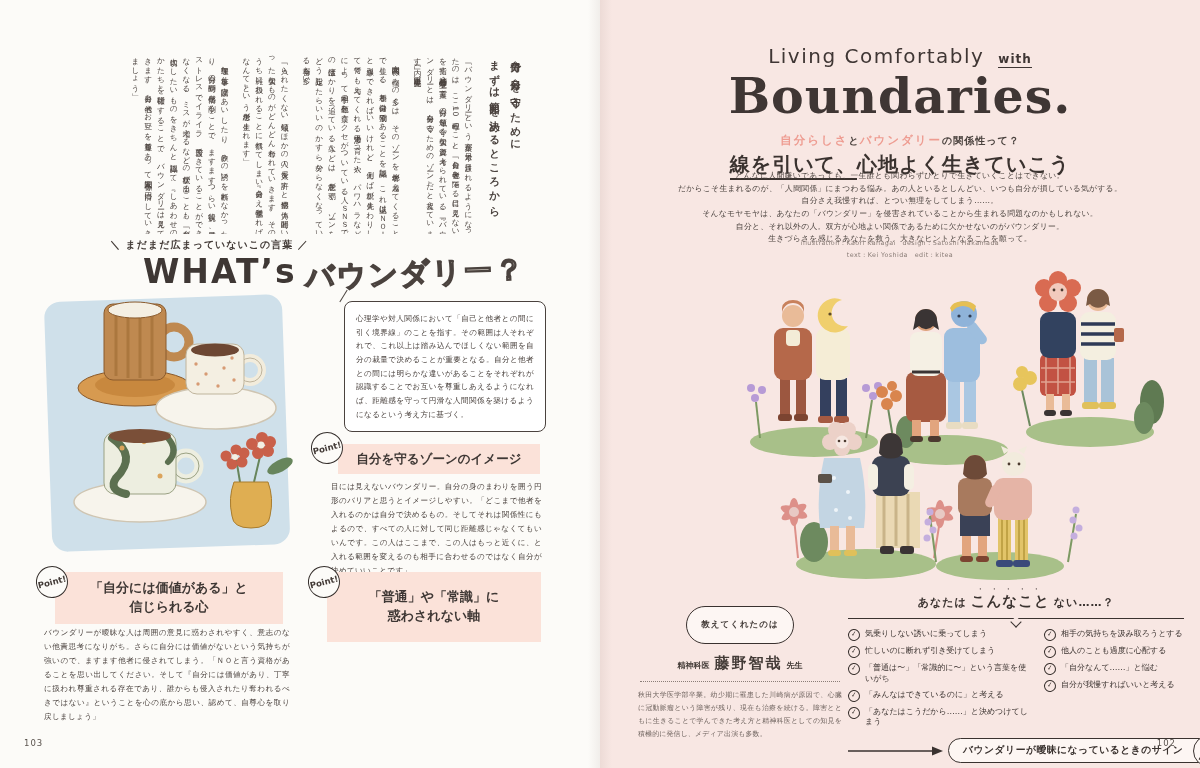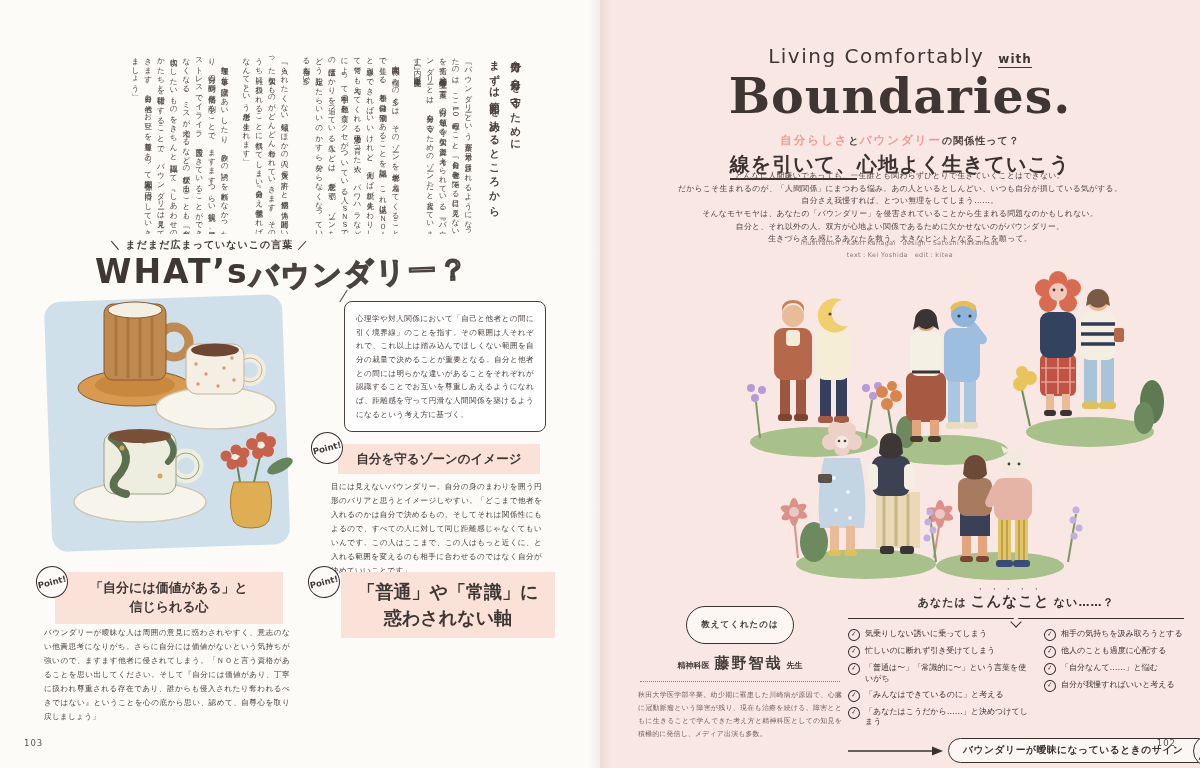--- a/index.html
+++ b/index.html
@@ -14,21 +14,21 @@
   
   .v-article{position:absolute;left:42px;top:52px;width:498px;height:182px;
              writing-mode:vertical-rl;text-orientation:mixed;overflow:hidden;color:#4a423e;}
   .v-article h3{margin:0 14px 0 10px;font-size:10.5px;font-weight:700;letter-spacing:2px;}
   .v-article h3 span{display:block;line-height:2.0;}
   .v-article p{margin:0 0 0 9px;font-size:7.6px;line-height:1.68;letter-spacing:.4px;text-align:justify;}
 
   .ribbon{position:absolute;left:110px;top:238px;width:380px;
           font-size:10px;font-weight:700;letter-spacing:1px;color:#433b37;}
   .whats-title{position:absolute;left:95px;top:252px;width:430px;display:flex;align-items:baseline;
-               justify-content:flex-start;gap:0;white-space:nowrap;}
+               justify-content:flex-end;gap:8px;white-space:nowrap;}
   .whats-en{font-size:33px;font-weight:800;letter-spacing:2px;color:#3e3734;}
   .whats-jp{font-size:29px;font-weight:800;letter-spacing:2px;color:#cfc8c0;
             -webkit-text-stroke:1.3px #4a423e;transform:rotate(-2deg);}
 
   .tea-illo{position:absolute;left:28px;top:270px;width:285px;height:295px;}
 
   .def-box{position:absolute;left:344px;top:301px;width:178px;background:#fff;
            border:1px solid #4a423e;border-radius:8px;padding:10px 11px;
            font-size:7.6px;line-height:1.8;letter-spacing:.3px;text-align:justify;color:#4a423e;}
   .def-box::before{content:"";position:absolute;top:-13px;left:-2px;width:1px;height:14px;
@@ -44,21 +44,21 @@
 
   .badge-p1{left:311px;top:432px;}
   .hdr-p1{left:338px;top:444px;width:202px;font-size:12.5px;padding:6px 0;}
   .bod-p1{left:331px;top:480px;width:211px;}
 
   .badge-p2{left:36px;top:566px;}
   .hdr-p2{left:55px;top:572px;width:228px;font-size:13px;padding:7px 0;}
   .bod-p2{left:44px;top:626px;width:246px;}
 
   .badge-p3{left:308px;top:566px;}
-  .hdr-p3{left:341px;top:572px;width:214px;font-size:18px;padding:7px 0;}
+  .hdr-p3{left:327px;top:572px;width:214px;font-size:13px;padding:16px 0;}
   .bod-p3{left:318px;top:626px;width:227px;}
 
   .pagenum{position:absolute;bottom:20px;font-size:8.5px;color:#5a534e;letter-spacing:1px;}
   .pn-left{left:24px;}
   .pn-right{right:24px;}
 
   
   .masthead{position:absolute;left:0;top:44px;width:600px;text-align:center;color:#3f3634;}
   .kicker{font-size:20px;letter-spacing:1.5px;}
   .kicker .with{font-size:12px;font-weight:700;border-bottom:1.5px solid #3f3634;

